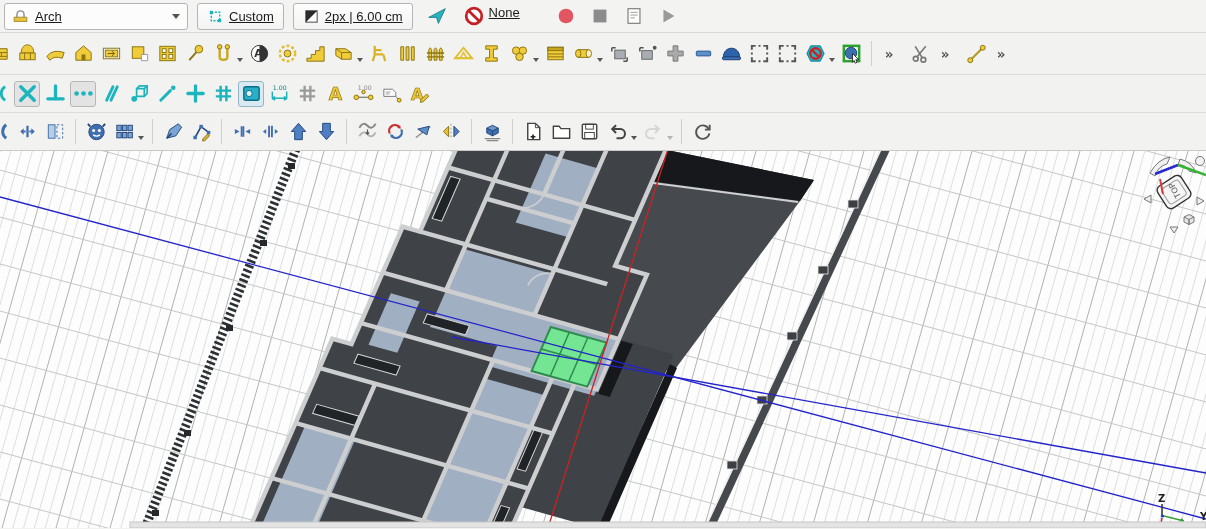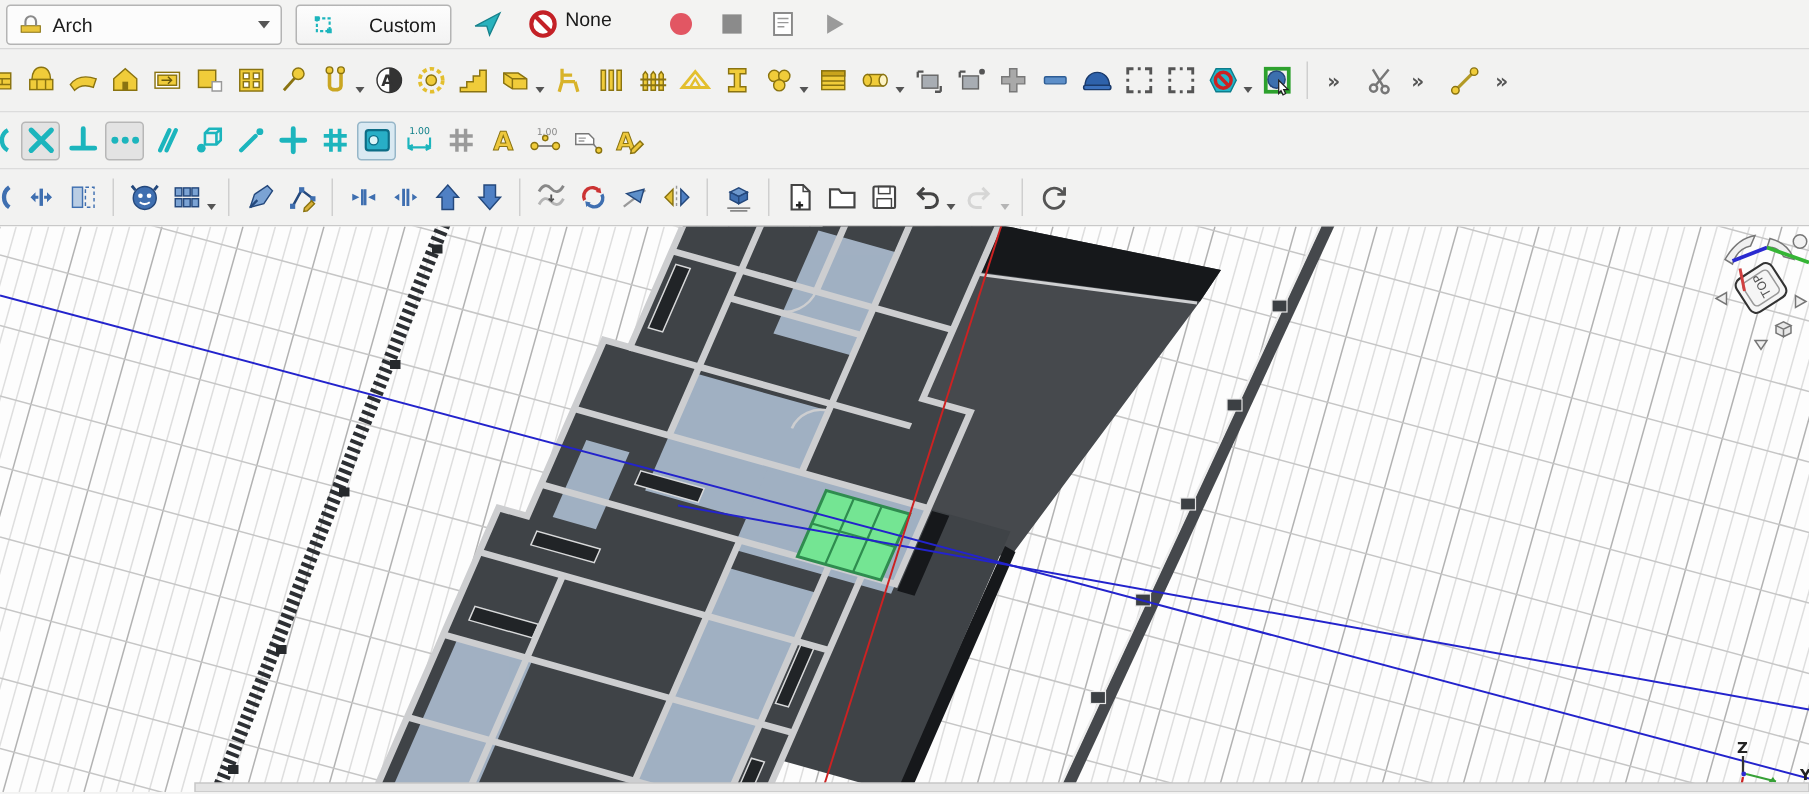--- a/index.html
+++ b/index.html
@@ -1,23 +1,23 @@
 <!DOCTYPE html>
 <html><head>
 <meta charset="utf-8">
 <style>
   html,body{margin:0;padding:0;width:1206px;height:529px;overflow:hidden;background:#f2f2f1;
     font-family:"Liberation Sans",sans-serif;-webkit-font-smoothing:antialiased;}
   .topbar{height:32px;display:flex;align-items:center;background:#f3f3f2;border-bottom:1px solid #d8d8d8;
-    padding:0 4px;gap:9px;font-size:13px;color:#1a1a1a;}
+    padding:0 4px;gap:9px;font-size:13px;color:#1a1a1a;text-decoration:underline;}
   .combo{width:168px;height:25px;background:#fcfcfc;border:1px solid #b4b4b4;border-radius:3px;
     display:flex;align-items:center;gap:6px;padding:0 7px;}
   .combo .caret{margin-left:auto;width:0;height:0;border-left:4px solid transparent;border-right:4px solid transparent;border-top:5px solid #555;}
   .btn{height:25px;border:1px solid #b4b4b4;border-radius:3px;background:linear-gradient(#fdfdfd,#f3f3f3);
-    display:flex;align-items:center;gap:22px;padding:0 9px;}
+    display:flex;align-items:center;gap:5px;padding:0 9px;}
   .ic16{width:17px;height:17px;flex:0 0 auto;}
   .ic22{width:22px;height:22px;flex:0 0 auto;}
   .plain{display:flex;align-items:flex-start;gap:4px;}
   .mgroup{display:flex;align-items:center;gap:12px;margin-left:26px;}
   .tbrow{display:flex;align-items:center;background:#f2f2f1;border-bottom:1px solid #dcdcdc;
     padding:0 1px;gap:2px;overflow:hidden;}
   #row-arch{height:41px;}
   #row-snap{height:37px;}
   #row-modify{height:37px;border-bottom:1px solid #c9c9c9;}
   .tbi{width:26px;height:26px;display:flex;align-items:center;justify-content:center;border-radius:3px;flex:0 0 auto;box-sizing:border-box;}
@@ -382,20 +382,26 @@
         <use href="#s-arch-workbench"></use>
       </svg>
     <span>Arch</span>
     <span class="caret"></span>
   </div>
   <div class="btn">
     <svg class="ic16">
         <use href="#s-custom-style"></use>
       </svg>
     <span>Custom</span>
+  </div>
+  <div class="btn">
+    <svg class="ic16">
+        <use href="#s-line-width"></use>
+      </svg>
+    <span>2px | 6.00 cm</span>
   </div>
   <svg class="ic22" style="margin-left:4px">
       <use href="#s-send"></use>
     </svg>
   <div class="plain" style="margin-left:6px">
     <svg class="ic22">
         <use href="#s-none-sign"></use>
       </svg>
     <span>None</span>
   </div>

